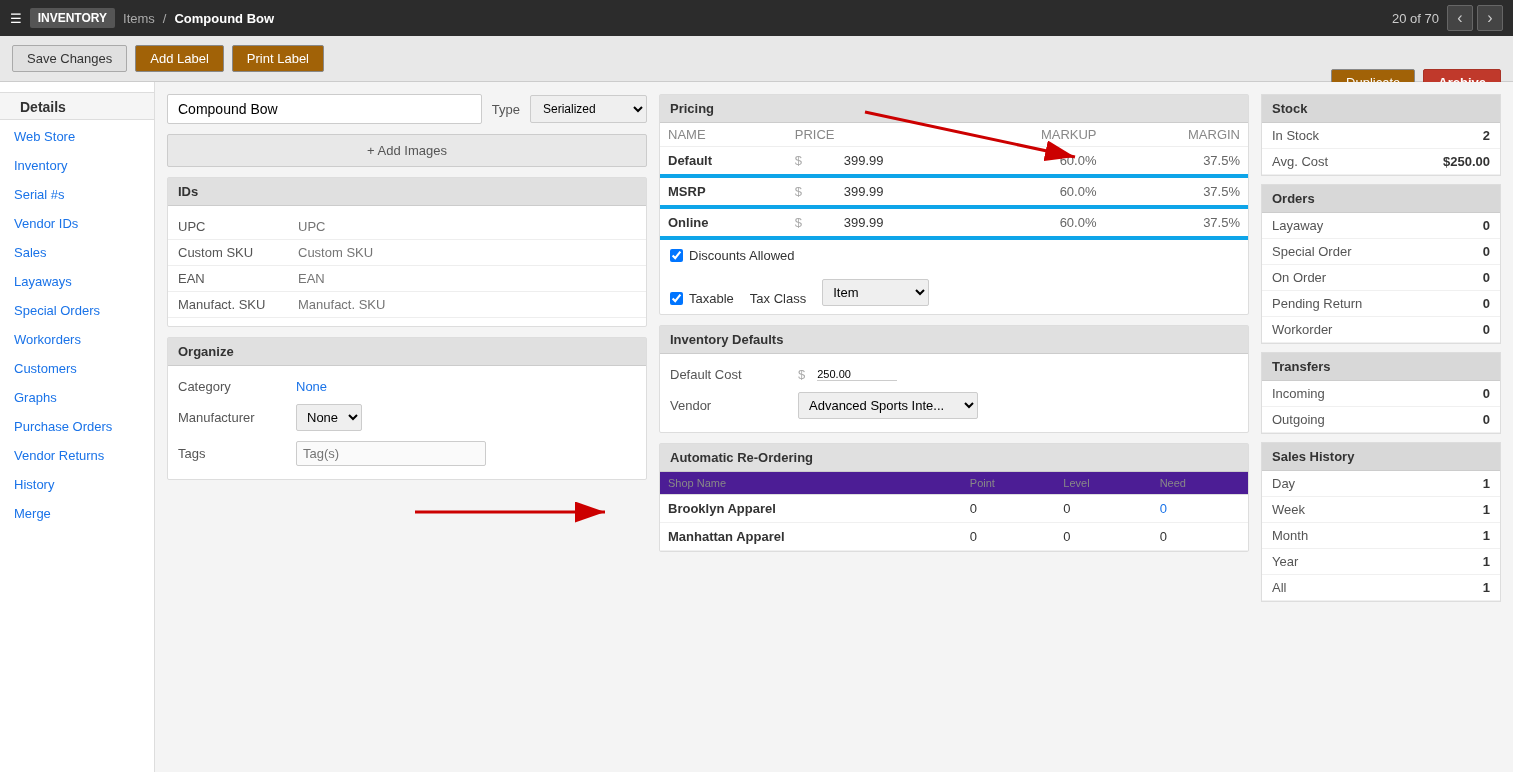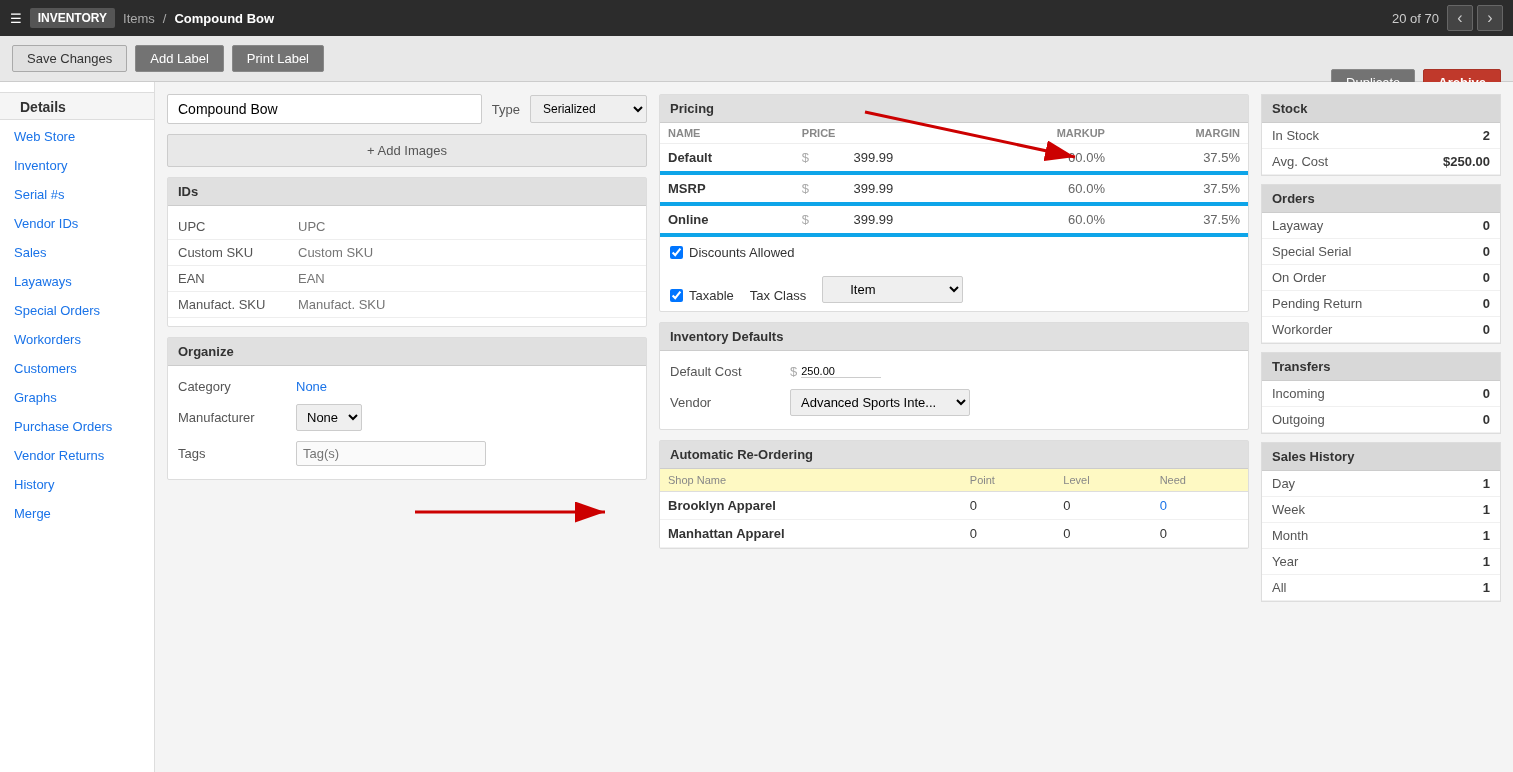--- a/index.html
+++ b/index.html
@@ -30,21 +30,21 @@
     #toolbar button {
       padding: 5px 14px; font-size: 13px; cursor: pointer; border-radius: 2px;
     }
     .btn-default {
       background: #e0e0e0; border: 1px solid #aaa; color: #333;
     }
     .btn-primary {
       background: #c0392b; border: 1px solid #a93226; color: #fff; font-weight: bold;
     }
     .btn-secondary {
-      background: #737373; border: 1px solid #888; color: #fff;
+      background: #a16207; border: 1px solid #888; color: #fff;
     }
     #toolbar .right-btns { margin-left: auto; display: flex; gap: 8px; margin-top: 48px; }
 
     
     #main-layout {
       display: flex; height: calc(772px - 36px - 46px); overflow: hidden;
     }
 
     
     #sidebar {
@@ -113,43 +113,43 @@
     
     .organize-row { display: flex; align-items: center; padding: 5px 10px; gap: 8px; }
     .organize-label { color: #555; width: 110px; font-size: 13px; }
     .organize-value { color: #1a73e8; font-size: 13px; }
     .organize-select { padding: 4px 6px; border: 1px solid #ccc; border-radius: 2px; font-size: 13px; }
     .organize-input { padding: 4px 6px; border: 1px solid #ccc; border-radius: 2px; font-size: 13px; color: #aaa; background: #fafafa; }
 
     
     .pricing-table { width: 100%; border-collapse: collapse; }
     .pricing-table th {
-      text-align: left; color: #888; font-size: 11px; font-weight: bold;
+      text-align: left; color: #888; font-size: 13px; font-weight: normal;
       padding: 4px 8px; border-bottom: 1px solid #eee;
     }
     .pricing-table th.right { text-align: right; }
     .pricing-table td { padding: 6px 8px; font-size: 13px; border-bottom: 4px solid #0ea5e9; }
     .pricing-table td.right { text-align: right; color: #666; }
     .pricing-table td.bold { font-weight: bold; }
     .dollar-sign { color: #aaa; margin-right: 4px; }
 
     
     .checkbox-row { display: flex; align-items: flex-end; gap: 16px; padding: 8px 10px; }
     .checkbox-item { display: flex; align-items: center; gap: 6px; font-size: 13px; }
-    .tax-select { padding: 4px 23px; border: 1px solid #ccc; border-radius: 2px; font-size: 13px; }
-
-    
-    .inv-row { display: flex; align-items: center; padding: 5px 10px; }
+    .tax-select { padding: 4px 6px; border: 1px solid #ccc; border-radius: 2px; font-size: 13px; }
+
+    
+    .inv-row { display: flex; align-items: center; padding: 5px 10px; gap: 8px; }
     .inv-label { color: #555; width: 120px; font-size: 13px; }
 
     
     .reorder-table { width: 100%; border-collapse: collapse; }
     .reorder-table th {
       text-align: left; font-size: 11px; color: #888; font-weight: normal;
-      padding: 5px 8px; background: #fef9c3; border-bottom: 1px solid #ddd;
+      padding: 5px 8px; background: #4c1d95; border-bottom: 1px solid #ddd;
     }
     .reorder-table td { padding: 6px 8px; font-size: 13px; border-bottom: 1px solid #f0f0f0; }
     .reorder-table td.bold { font-weight: bold; }
 
     
     .right-panel { background: #fff; border: 1px solid #ddd; }
     .right-panel-header {
       background: #d8d8d8; padding: 6px 10px; font-weight: bold; font-size: 13px;
       border-bottom: 1px solid #ccc;
     }
@@ -424,21 +424,21 @@
           </div>
         </div>
 
         <div class="right-panel" style="margin-bottom:8px;">
           <div class="right-panel-header">Orders</div>
           <div class="right-panel-row">
             <span class="label">Layaway</span>
             <span class="value">0</span>
           </div>
           <div class="right-panel-row">
-            <span class="label">Special Serial</span>
+            <span class="label">Special Order</span>
             <span class="value">0</span>
           </div>
           <div class="right-panel-row">
             <span class="label">On Order</span>
             <span class="value">0</span>
           </div>
           <div class="right-panel-row">
             <span class="label">Pending Return</span>
             <span class="value">0</span>
           </div>

